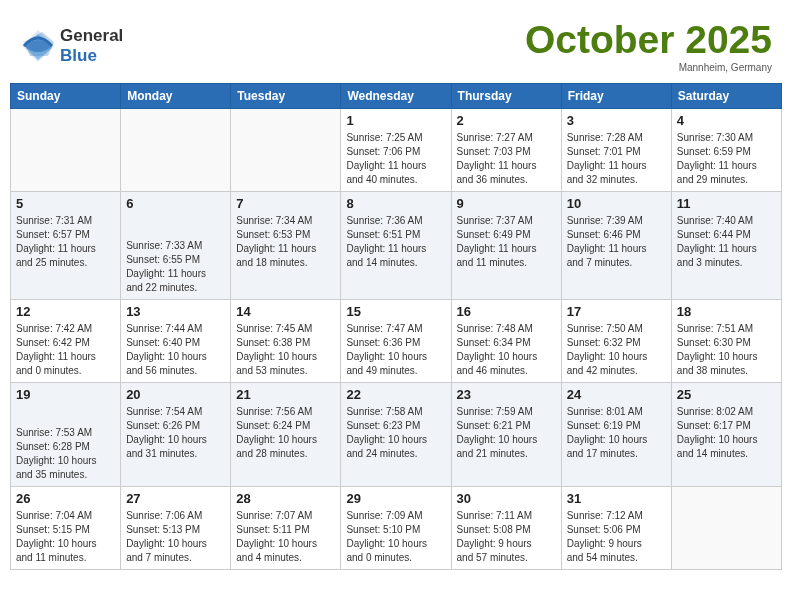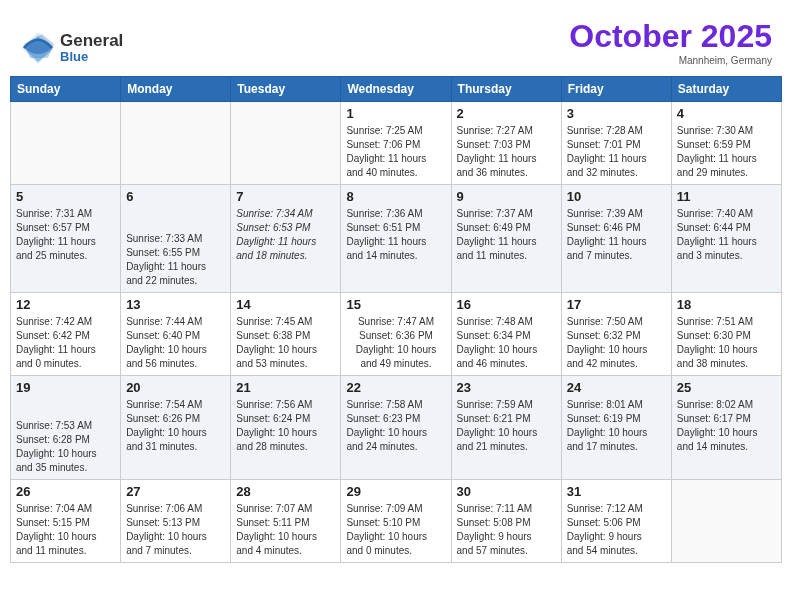--- a/index.html
+++ b/index.html
@@ -6,35 +6,35 @@
     body {
       font-family: Arial, sans-serif;
       background: #fff;
       width: 792px;
       min-height: 612px;
       padding: 10px;
     }
     .header {
       display: flex;
       justify-content: space-between;
-      align-items: flex-end;
+      align-items: center;
       padding: 8px 10px 4px 10px;
     }
     .logo {
       display: flex;
       align-items: center;
       gap: 4px;
     }
     .title-block {
       text-align: right;
     }
     .month-title {
-      font-size: 32px;
+      font-size: 39px;
       font-weight: bold;
-      color: #6d28d9;
+      color: #4d7c0f;
     }
     .location-title {
       font-size: 10px;
       color: #555;
     }
     .calendar {
       width: 100%;
       border-collapse: collapse;
       border: 1px solid #ccc;
       margin-top: 6px;
@@ -91,21 +91,21 @@
       <rect x="0" y="0" width="36" height="36" fill="white"></rect>
       <polygon points="18,2 34,18 18,34 2,18" fill="#2a6db5" opacity="0.15"></polygon>
       <polygon points="22,4 34,14 28,28 10,28 4,14" fill="#2a6db5" opacity="0.3"></polygon>
       <polygon points="18,6 32,20 18,32 6,20" fill="#3a8fd5" opacity="0.5"></polygon>
       <path d="M8 10 L28 10 L28 26 L8 26 Z" fill="none"></path>
       <path d="M4 18 Q18 2 32 18" stroke="#2a6db5" stroke-width="3" fill="none"></path>
       <path d="M4 18 Q18 6 32 18 Q18 30 4 18" fill="#2a6db5" opacity="0.6"></path>
     </svg>
     <div style="display:flex;flex-direction:column;line-height:1.15">
       <span style="font-size:17px;font-weight:bold;color:#333">General</span>
-      <span style="font-size:13px;font-weight:bold;color:#2a6db5">Blue</span>
+      <span style="font-size:17px;font-weight:bold;color:#2a6db5">Blue</span>
     </div>
   </div>
   <div class="title-block">
     <div class="month-title">October 2025</div>
     <div class="location-title">Mannheim, Germany</div>
   </div>
 </div>
 
 <table class="calendar">
   <thead>
@@ -163,21 +163,21 @@
         </td>
         <td>
           <div class="day-number">6</div>
           <div class="day-info" style="white-space: pre-line; margin-top: 28px;">Sunrise: 7:33 AM
 Sunset: 6:55 PM
 Daylight: 11 hours
 and 22 minutes.</div>
         </td>
         <td>
           <div class="day-number">7</div>
-          <div class="day-info" style="white-space: pre-line; font-style: italic;">Sunrise: 7:34 AM
+          <div class="day-info" style="white-space: pre-line;">Sunrise: 7:34 AM
 Sunset: 6:53 PM
 Daylight: 11 hours
 and 18 minutes.</div>
         </td>
         <td>
           <div class="day-number">8</div>
           <div class="day-info" style="white-space: pre-line;">Sunrise: 7:36 AM
 Sunset: 6:51 PM
 Daylight: 11 hours
 and 14 minutes.</div>
@@ -221,21 +221,21 @@
         </td>
         <td>
           <div class="day-number">14</div>
           <div class="day-info" style="white-space: pre-line;">Sunrise: 7:45 AM
 Sunset: 6:38 PM
 Daylight: 10 hours
 and 53 minutes.</div>
         </td>
         <td>
           <div class="day-number">15</div>
-          <div class="day-info" style="white-space: pre-line; text-align: center;">Sunrise: 7:47 AM
+          <div class="day-info" style="white-space: pre-line;">Sunrise: 7:47 AM
 Sunset: 6:36 PM
 Daylight: 10 hours
 and 49 minutes.</div>
         </td>
         <td>
           <div class="day-number">16</div>
           <div class="day-info" style="white-space: pre-line;">Sunrise: 7:48 AM
 Sunset: 6:34 PM
 Daylight: 10 hours
 and 46 minutes.</div>

